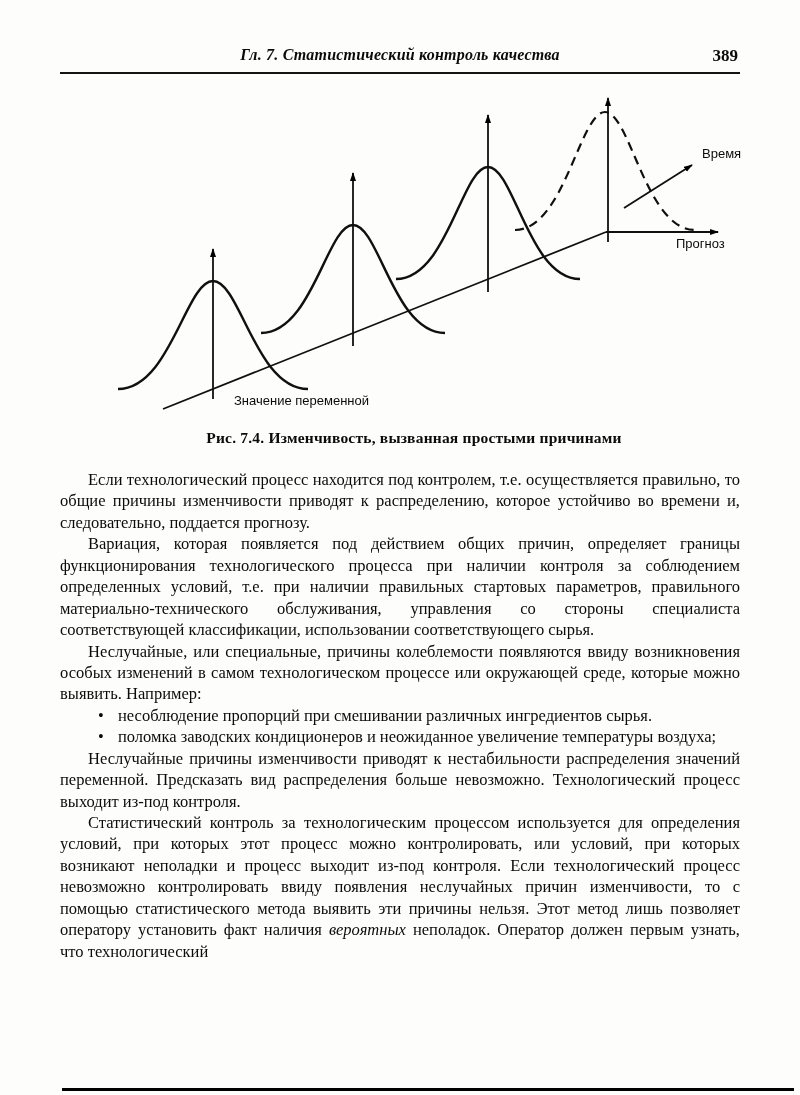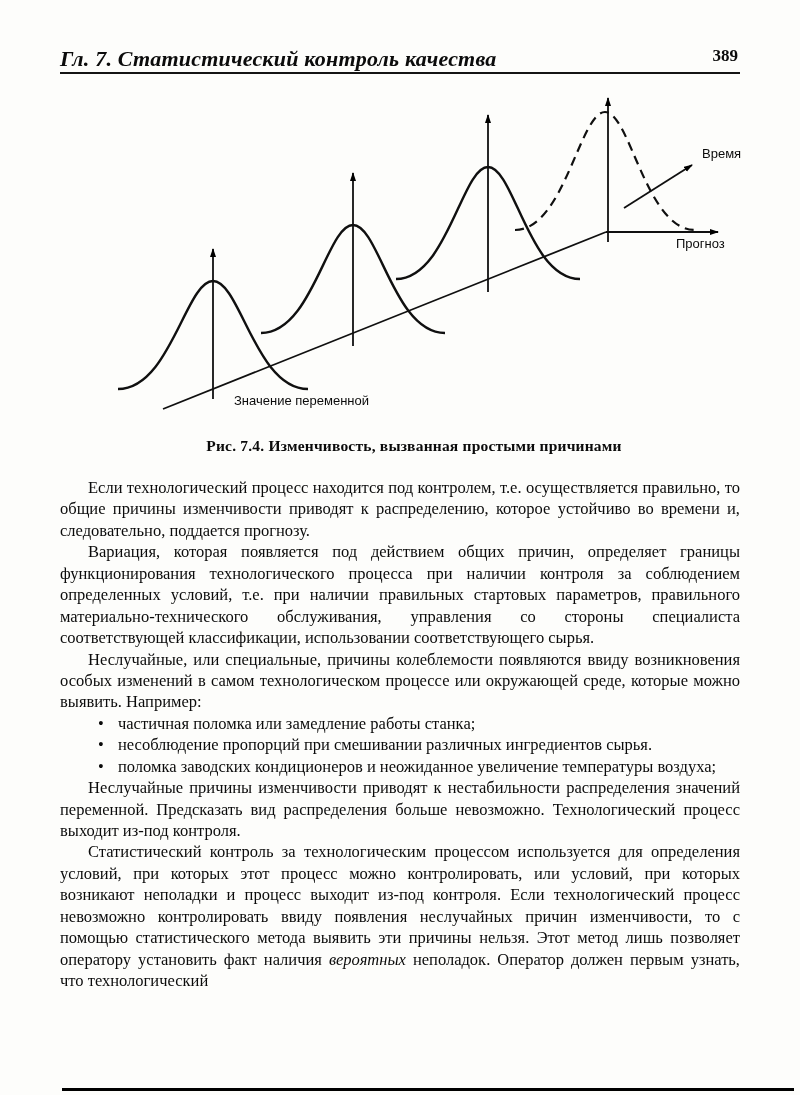--- a/index.html
+++ b/index.html
@@ -9,27 +9,27 @@
     background: #fdfdfb;
     color: #0b0b0b;
     font-family: "Liberation Serif", serif;
     position: relative;
     overflow: hidden;
   }
   .page { position: absolute; inset: 0; padding: 46px 60px 0 60px; }
 
   
   .page-header { position: relative; border-bottom: 2.5px solid #141414; padding-bottom: 5px; height: 28px; }
-  .chapter { text-align: left; font-style: italic; font-weight: bold; font-size: 22px; letter-spacing: .2px; }
+  .chapter { text-align: center; font-style: italic; font-weight: bold; font-size: 16px; letter-spacing: .2px; }
   .pagenum { position: absolute; right: 2px; top: 0; font-size: 17px; font-weight: 600; }
 
   
   figure { margin: 10px -60px 0 -60px; padding-left: 28px; }
   .fig-svg { display: block; width: 800px; height: 345px; }
-  figcaption { text-align: center; font-weight: bold; font-size: 15.5px; margin-top: 8px; letter-spacing: .2px; }
+  figcaption { text-align: center; font-weight: bold; font-size: 15.5px; margin-top: 0; letter-spacing: .2px; }
 
   
   main {
     margin-top: 22px;
     font-size: 16.5px;
     line-height: 1.3;
     font-weight: 400;
     text-align: justify;
   }
   p.indent { text-indent: 28px; }
@@ -82,21 +82,20 @@
       </g>
     </svg>
     <figcaption>Рис. 7.4. Изменчивость, вызванная простыми причинами</figcaption>
   </figure>
 
   <main>
     <p class="indent">Если технологический процесс находится под контролем, т.е. осуществляется правильно, то общие причины изменчивости приводят к распределению, которое устойчиво во времени и, следовательно, поддается прогнозу.</p>
     <p class="indent">Вариация, которая появляется под действием общих причин, определяет границы функционирования технологического процесса при наличии контроля за соблюдением определенных условий, т.е. при наличии правильных стартовых параметров, правильного материально-технического обслуживания, управления со стороны специалиста соответствующей классификации, использовании соответствующего сырья.</p>
     <p class="indent">Неслучайные, или специальные, причины колеблемости появляются ввиду возникновения особых изменений в самом технологическом процессе или окружающей среде, которые можно выявить. Например:</p>
     <ul class="bullets">
-      <li><span>частичная поломка или замедление работы станка;</span></li>
       <li><span>несоблюдение пропорций при смешивании различных ингредиентов сырья.</span></li>
       <li><span>поломка заводских кондиционеров и неожиданное увеличение температуры воздуха;</span></li>
     </ul>
     <p class="indent">Неслучайные причины изменчивости приводят к нестабильности распределения значений переменной. Предсказать вид распределения больше невозможно. Технологический процесс выходит из-под контроля.</p>
     <p class="indent"><span>Статистический контроль за технологическим процессом используется для определения условий, при которых этот процесс можно контролировать, или условий, при которых возникают неполадки и процесс выходит из-под контроля. Если технологический процесс невозможно контролировать ввиду появления неслучайных причин изменчивости, то с помощью статистического метода выявить эти причины нельзя. Этот метод лишь позволяет оператору установить факт наличия </span><em class="term">вероятных</em><span> неполадок. Оператор должен первым узнать, что технологический</span></p>
   </main>
 
   <div class="bottom-rule"></div>
 </div>
 

